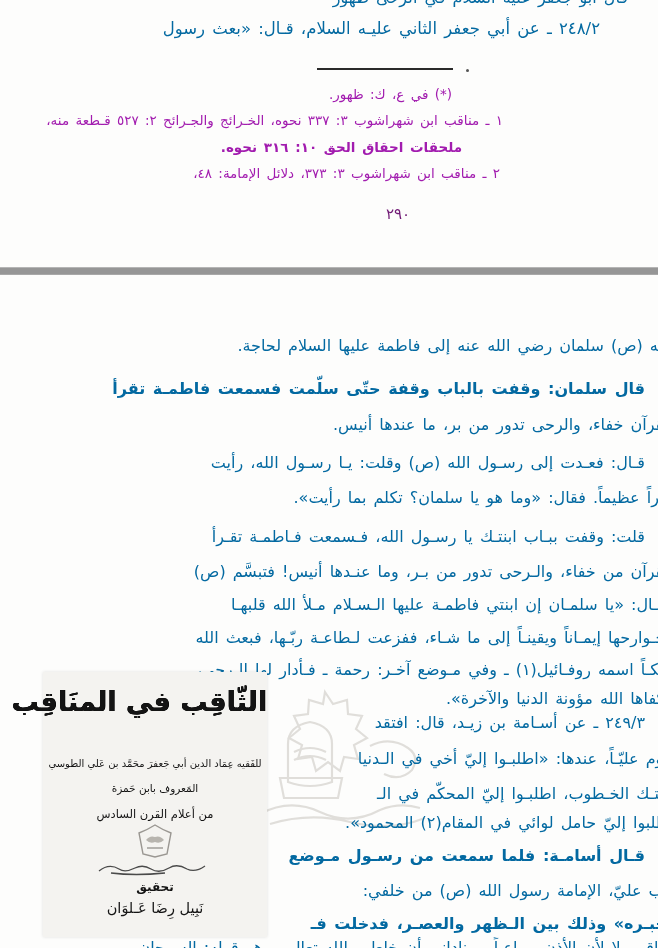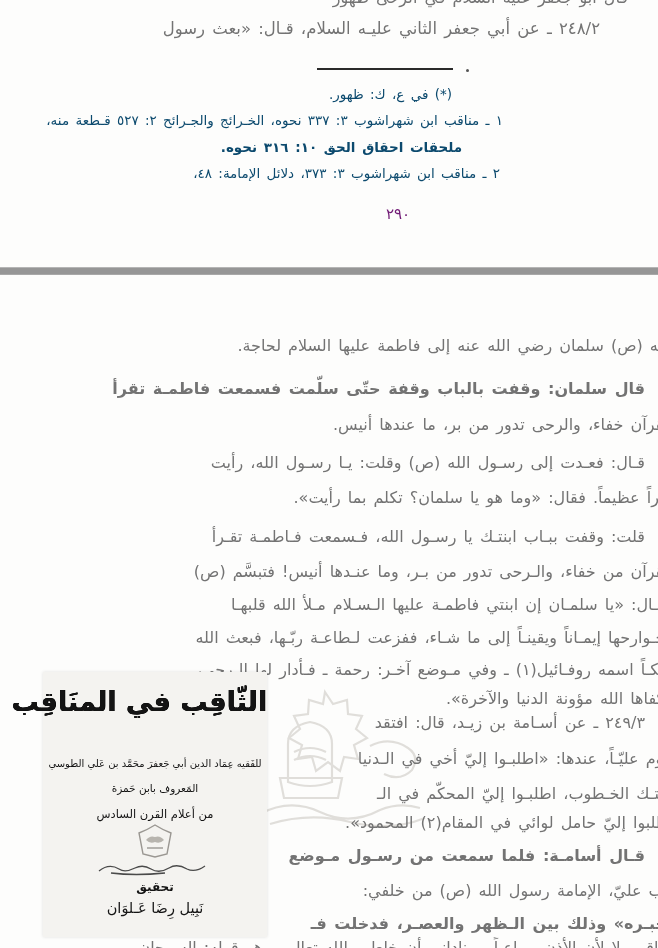--- a/index.html
+++ b/index.html
@@ -5,24 +5,24 @@
   html,body{margin:0;padding:0;}
   body{
     width:658px;height:948px;position:relative;overflow:hidden;
     background:#fdfdfc;
     font-family:"DejaVu Sans","Liberation Sans",sans-serif;
     color:#161616;
   }
   .abs{position:absolute;}
   .ln{
     position:absolute;white-space:nowrap;direction:rtl;
-    font-size:16px;line-height:22px;word-spacing:2px;color:#737373;
+    font-size:16px;line-height:22px;word-spacing:2px;color:#0369a1;
   }
   .bold{font-weight:bold;}
-  .fn{font-size:13.5px;color:#0c4a6e;}
+  .fn{font-size:13.5px;color:#a21caf;}
   .clip-top{height:9px;overflow:hidden;}
   .clip-top .inner{margin-top:-13px;}
   .clip-bottom{height:11px;overflow:hidden;}
   .sep{border-top:2px solid #2a2a2a;width:136px;}
   .sep-dot{width:3px;height:3px;background:#555;border-radius:50%;}
   .divider{left:0;top:267px;width:658px;height:6px;background:#969696;
     border-top:1px solid #b5b5b5;border-bottom:1px solid #a8a8a8;}
   .pagenum{font-size:15px;letter-spacing:1px;color:#701a75;}
   
   .wm{opacity:.55;z-index:1;}

